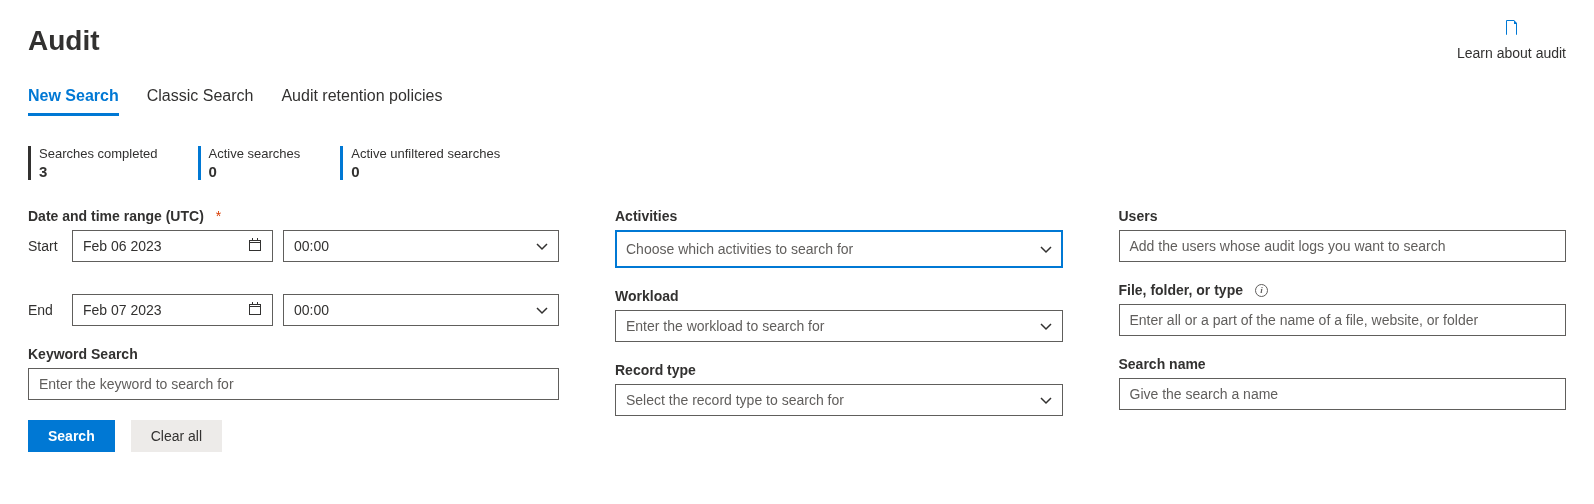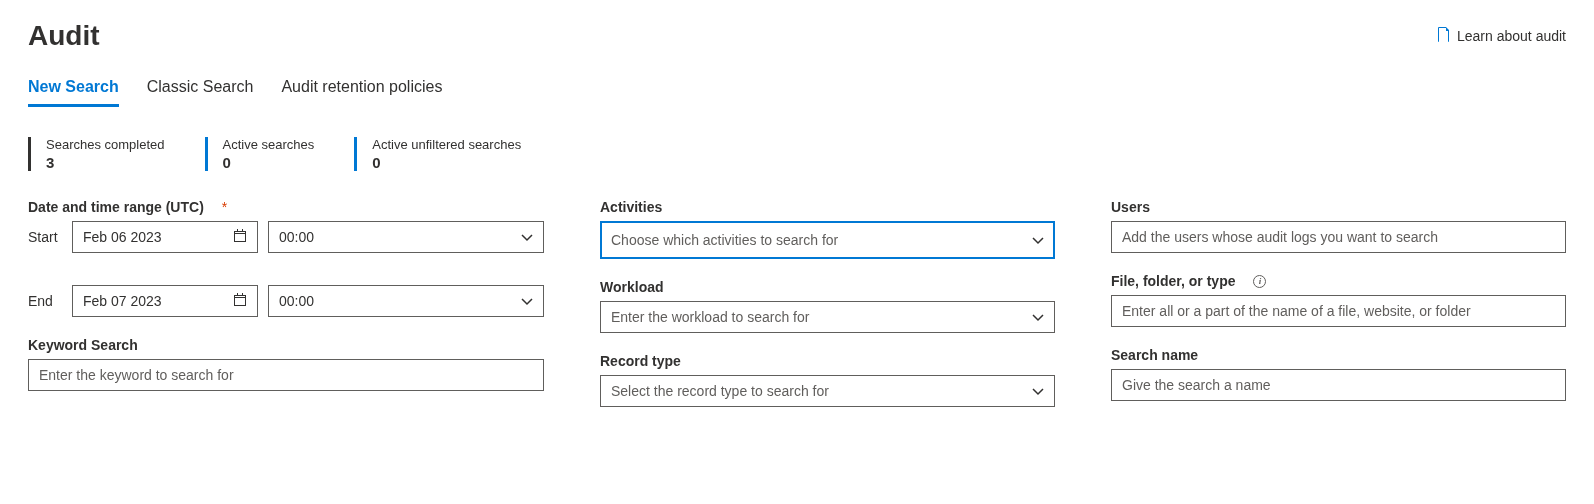--- a/index.html
+++ b/index.html
@@ -22,20 +22,21 @@
     font-weight: 700;
     margin: 0;
   }
   .learn-link {
     display: flex;
     align-items: center;
     color: #323130;
     font-size: 14px;
     gap: 6px;
     cursor: pointer;
+    flex-direction: column;
   }
   .learn-link svg { fill: #0078d4; }
   .tabs {
     display: flex;
     gap: 28px;
     border-bottom: 0px solid transparent;
     margin-bottom: 30px;
   }
   .tab {
     font-size: 16px;
@@ -49,21 +50,21 @@
     border-bottom: 3px solid #0078d4;
   }
   .stats {
     display: flex;
     gap: 40px;
     margin-bottom: 28px;
   }
   .stat {
     display:flex;
     align-items:stretch;
-    gap:15px;
+    gap:8px;
   }
   .stat-bar {
     width:3px;
     background:#323130;
   }
   .stat-bar.blue { background:#0078d4; }
   .stat-body { display:flex; flex-direction:column; }
   .stat-label { font-size:13px; color:#323130; }
   .stat-value { font-size:15px; font-weight:700; margin-top:2px;}
   .columns {
@@ -73,41 +74,41 @@
   }
   .col { flex:1; }
   .col.left { flex:0 0 470px; }
   .field { margin-bottom: 20px; }
   .field-label {
     font-size: 14px;
     font-weight:600;
     margin-bottom:6px;
     display:flex;
     align-items:center;
-    gap:18px;
+    gap:12px;
   }
   .field-label .req { color:#d83b01; font-weight:400;}
   .info-icon {
     width:13px; height:13px; border:1px solid #605e5c; border-radius:50%;
     display:inline-flex; align-items:center; justify-content:center;
     font-size:9px; color:#605e5c; font-style:italic; font-family:serif;
   }
   .row { display:flex; align-items:center; gap:10px;justify-content:flex-end; }
   .prefix-label { width:34px; font-size:14px; }
   .date-input, .time-input, .select-input, .text-input {
     border:1px solid #605e5c;
     background:#fff;
     font-size:14px;
     height:32px;
     padding: 0 10px;
     display:flex;
     align-items:center;
     color:#323130;
   }
-  .date-input { width:186px; justify-content:space-between; }
+  .date-input { width:201px; justify-content:space-between; }
   .time-input { width:276px; justify-content:space-between; }
   .select-input { justify-content:space-between; color:#605e5c; width:100%; }
   .select-input.focused { border:2px solid #0078d4; padding:0 9px; height:38px;}
   .text-input { width:100%; color:#605e5c; }
   .chevron svg { stroke:#323130; fill:none; }
   .cal-icon svg { fill:#323130; }
   .actions { display:flex; gap:16px; margin-top:18px;}
   .btn {
     height:32px; padding:0 20px; font-size:14px; border:none; cursor:pointer;
     display:inline-flex; align-items:center; justify-content:center;
@@ -210,20 +211,24 @@
           </div>
         </div>
       </div>
     </div>
 
     <div class="field">
       <div class="field-label">Keyword Search</div>
       <div class="text-input">Enter the keyword to search for</div>
     </div>
 
+    <div class="actions">
+      <button class="btn primary">Search</button>
+      <button class="btn secondary">Clear all</button>
+    </div>
   </div>
 
   <div class="col">
     <div class="field">
       <div class="field-label">Activities</div>
       <div class="select-input focused">
         <span>Choose which activities to search for</span>
         <span class="chevron">
           <svg width="12" height="8" viewBox="0 0 12 8">
               <path d="M1 1l5 5 5-5" stroke-width="1.5"></path>

